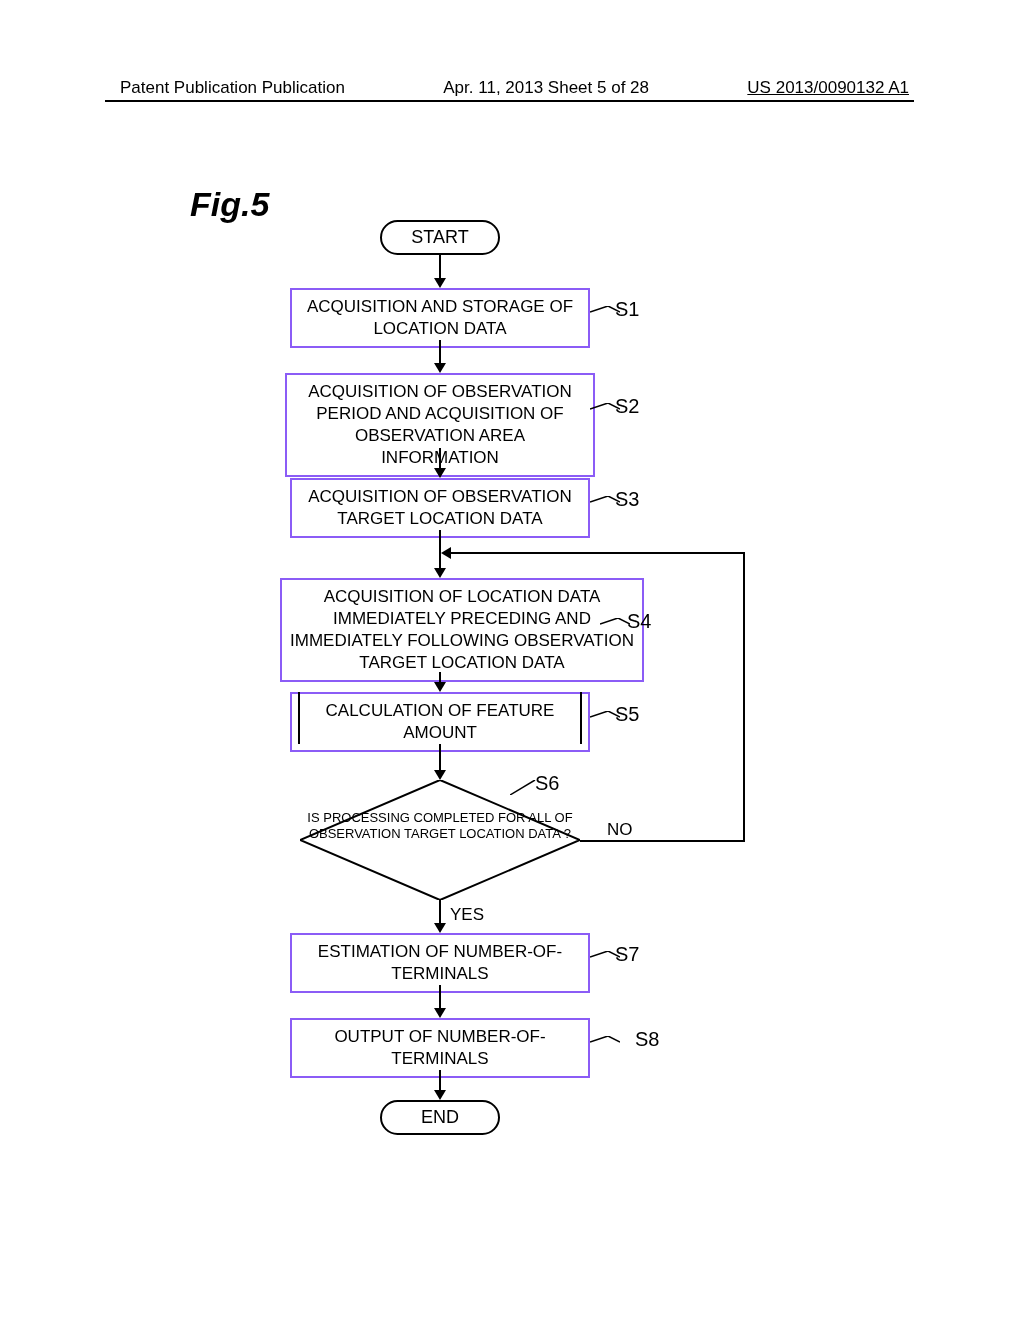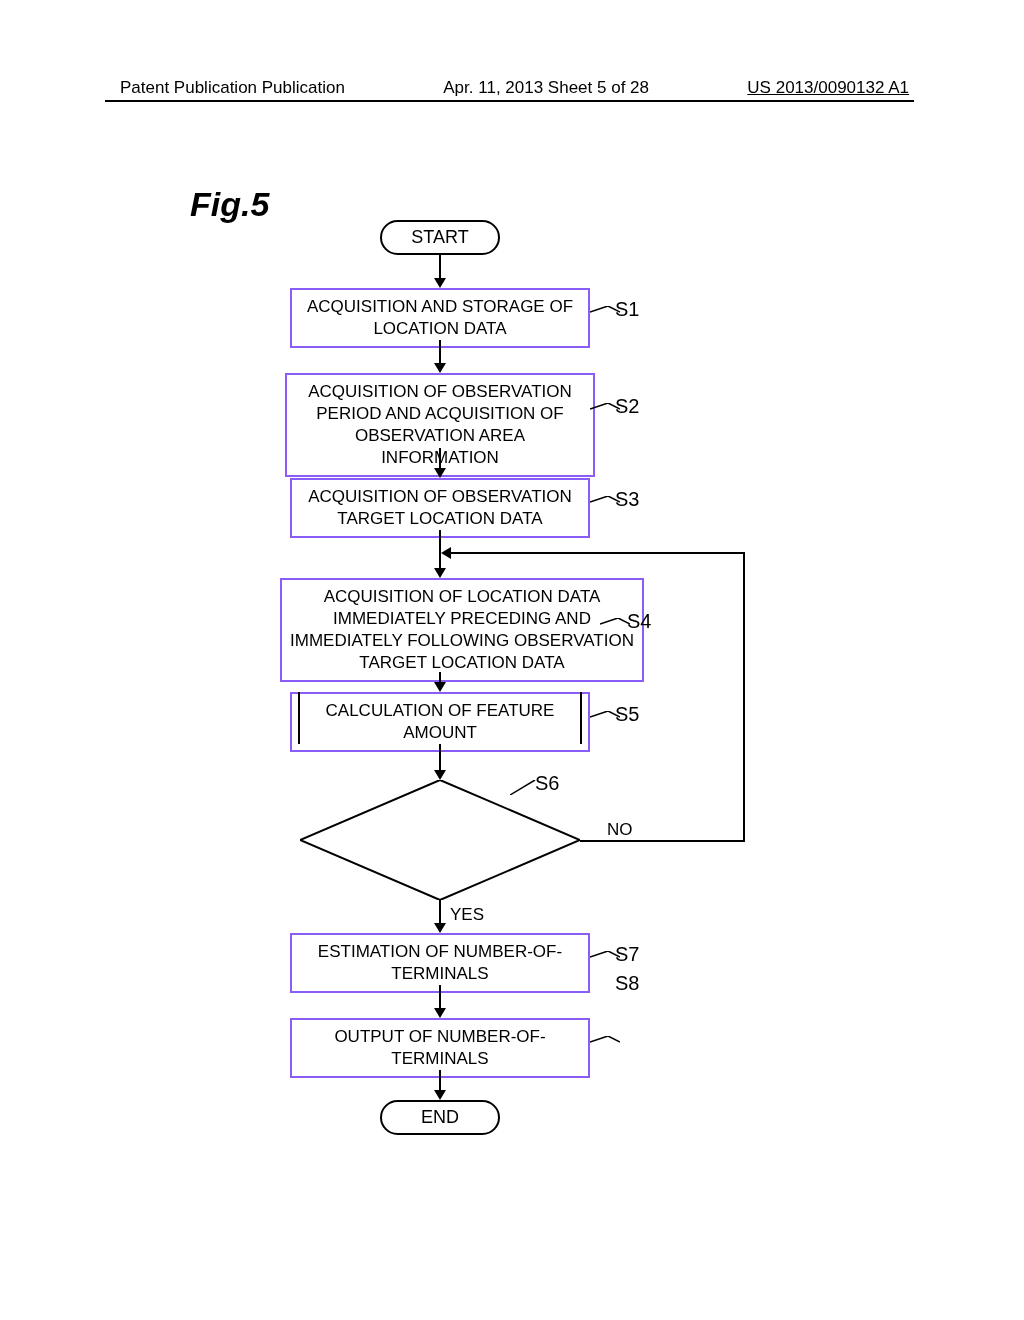--- a/index.html
+++ b/index.html
@@ -216,20 +216,21 @@
       <line x1="18" y1="0" x2="30" y2="6" stroke="black" stroke-width="1.5"></line>
     </svg>
   <div class="step-label" style="top:703px;text-align:center;">S5</div>
   <div class="connector" style="position:absolute; top:744px; left:439px; height:28px;"></div>
   <div class="arrow-down" style="position:absolute; top:770px; left:434px;"></div>
 
   <div style="position:absolute; top:780px; left:300px;" class="decision-container">
     <svg class="decision" viewBox="0 0 280 120">
       <polygon points="140,0 280,60 140,120 0,60" fill="white" stroke="black" stroke-width="2"></polygon>
     </svg>
+    <div class="decision-text">IS PROCESSING COMPLETED FOR ALL OF OBSERVATION TARGET LOCATION DATA ?</div>
   </div>
   <svg style="position:absolute; top:780px; left:510px; width:40px; height:15px;">
       <line x1="0" y1="15" x2="25" y2="0" stroke="black" stroke-width="1.5"></line>
     </svg>
   <div class="step-label" style="top:772px; left:535px;">S6</div>
 
   <div class="no-label" style="top:820px; left:607px;">NO</div>
   <div class="loop-line-horizontal" style="top:840px; left:580px; width:165px;"></div>
   <div class="loop-line-vertical" style="top:552px; left:743px; height:290px;"></div>
   <div class="loop-line-horizontal" style="top:552px; left:449px; width:296px;"></div>
@@ -245,19 +246,19 @@
     </svg>
   <div class="step-label" style="top:943px;">S7</div>
   <div class="connector" style="position:absolute; top:985px; left:439px; height:25px;"></div>
   <div class="arrow-down" style="position:absolute; top:1008px; left:434px;"></div>
 
   <div style="position:absolute; top:1018px; left:290px;" class="process">OUTPUT OF NUMBER-OF-TERMINALS</div>
   <svg class="label-tick" style="top:1036px;">
       <line x1="0" y1="6" x2="18" y2="0" stroke="black" stroke-width="1.5"></line>
       <line x1="18" y1="0" x2="30" y2="6" stroke="black" stroke-width="1.5"></line>
     </svg>
-  <div class="step-label" style="top:972px;">S8</div>
+  <div class="step-label" style="top:1028px;margin-left:20px;">S8</div>
   <div class="connector" style="position:absolute; top:1070px; left:439px; height:22px;"></div>
   <div class="arrow-down" style="position:absolute; top:1090px; left:434px;"></div>
 
   <div style="position:absolute; top:1100px; left:380px;" class="terminal">END</div>
 
 </div>
 
 </body></html>

